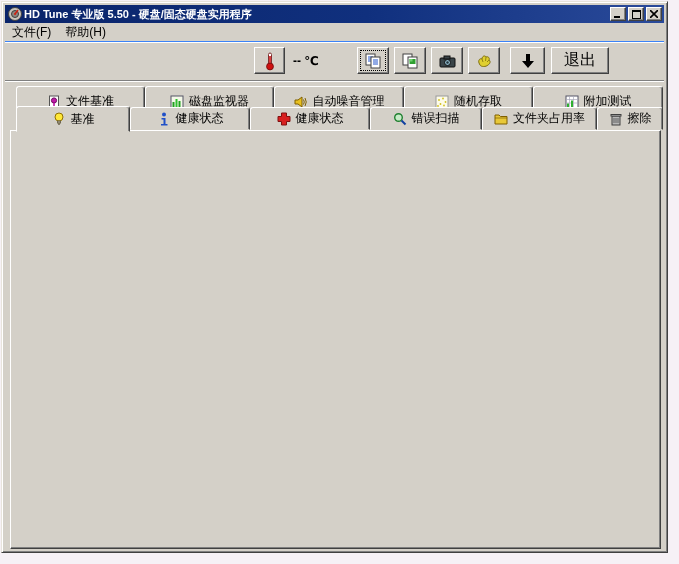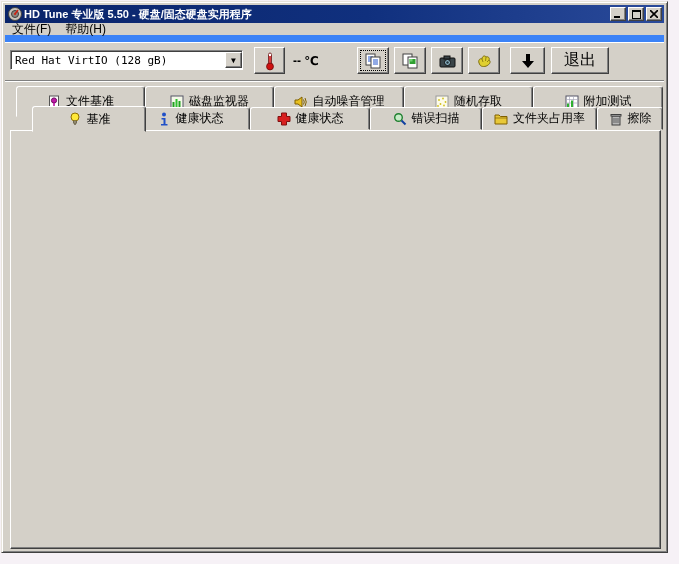--- a/index.html
+++ b/index.html
@@ -11,21 +11,21 @@
   
   #titlebar { position:absolute; left:3px; top:3px; right:3px; height:18px;
     background:linear-gradient(90deg,#0a246a 0%,#10307e 55%,#2a4a9a 100%);
     display:flex; align-items:center; padding:0 2px; }
   #title-text { color:#fff; font-weight:bold; font-size:11px; margin-left:1px; white-space:nowrap; }
   .winbtn { width:16px; height:14px; background:#d4d0c8; margin-left:2px;
     border:1px solid; border-color:#fff #404040 #404040 #fff; box-shadow:inset -1px -1px 0 #808080;
     display:flex; align-items:center; justify-content:center; }
   #caption-buttons { margin-left:auto; display:flex; }
   
-  #menubar { position:absolute; left:3px; top:21px; right:3px; height:19px; display:flex; align-items:center; border-bottom:7px solid #3b82f6; box-shadow:0 1px 0 #fff; }
+  #menubar { position:absolute; left:3px; top:21px; right:3px; height:19px; display:flex; align-items:center; border-bottom:1px solid #3b82f6; box-shadow:0 1px 0 #fff; }
   .menu-item { padding:2px 7px; }
   
   #toolbar { position:absolute; left:3px; top:41px; right:3px; height:38px; border-bottom:1px solid #808080; box-shadow:0 1px 0 #fff; }
   #drive-combo { position:absolute; left:5px; top:7px; width:233px; height:20px; background:#fff;
     border:1px solid; border-color:#808080 #fff #fff #808080; box-shadow:inset 1px 1px 0 #404040;
     display:flex; align-items:center; font-family:"DejaVu Sans Mono","Liberation Mono",monospace; font-size:11px; }
   #drive-combo .val { padding-left:4px; white-space:nowrap; overflow:hidden; }
   #combo-arrow { margin-left:auto; width:17px; height:16px; background:#d4d0c8;
     border:1px solid; border-color:#fff #404040 #404040 #fff; box-shadow:inset -1px -1px 0 #808080;
     display:flex; align-items:center; justify-content:center; font-size:8px; }
@@ -33,21 +33,21 @@
     border:1px solid; border-color:#fff #404040 #404040 #fff; box-shadow:inset -1px -1px 0 #808080;
     display:flex; align-items:center; justify-content:center; }
   #temp-value { position:absolute; left:288px; top:11px; font-weight:bold; }
   #exit-button { width:58px; font-size:16px; }
   .focus-dotted { outline:1px dotted #000; outline-offset:-4px; }
   
   .tab { position:absolute; background:#d4d0c8; border:1px solid; border-color:#fff #404040 transparent #fff;
     border-radius:3px 3px 0 0; box-shadow:inset -1px 0 0 #808080; display:flex; align-items:center; justify-content:center; gap:5px; }
   .tabs-row1 .tab { top:84px; height:31px; }
   .tabs-row2 .tab { top:105px; height:23px; }
-  .tab.active { top:104px; height:26px; z-index:5; box-shadow:inset -1px 0 0 #808080, 0 2px 0 #d4d0c8;margin-left:16px; }
+  .tab.active { top:104px; height:26px; z-index:5; box-shadow:inset -1px 0 0 #808080, 0 2px 0 #d4d0c8; }
   .tab .ticon { width:14px; height:14px; flex:0 0 14px; }
   
   #content { position:absolute; left:8px; top:128px; width:651px; height:419px;
     background:#d4d0c8; border:1px solid; border-color:#fff #404040 #404040 #fff; box-shadow:inset -1px -1px 0 #808080; z-index:1; }
   
   #plot { position:absolute; left:48px; top:155px; width:384px; height:283px;
     background:linear-gradient(180deg,#020202 0%,#050505 35%,#0c0c0c 55%,#1c1c1c 72%,#303030 85%,#464646 95%,#525252 100%);
     border:1px solid #777; border-bottom:2px solid #000; }
   #plot svg { position:absolute; left:0; top:0; }
   .axis-unit { position:absolute; font-size:11px; text-decoration:underline; color:#000; }
@@ -113,24 +113,20 @@
       </span>
     </span>
   </div>
 
   <div id="menubar">
     <span class="menu-item">文件(F)</span>
     <span class="menu-item">帮助(H)</span>
   </div>
 
   <div id="toolbar">
-    <div id="drive-combo">
-      <span class="val">Red Hat VirtIO (128 gB)</span>
-      <span id="combo-arrow">▼</span>
-    </div>
     <div class="toolbtn" style="left:249px;width:31px;">
       <svg width="12" height="20" viewBox="0 0 12 20">
         <rect x="4.5" y="2" width="3" height="12" rx="1.5" fill="#fff" stroke="#803030"></rect>
         <rect x="5.2" y="5" width="1.6" height="9" fill="#d01010"></rect>
         <circle cx="6" cy="15.5" r="3.4" fill="#d01010" stroke="#801010"></circle>
       </svg>
     </div>
     <span id="temp-value">
       <span>--</span> <span>℃</span>
     </span>

